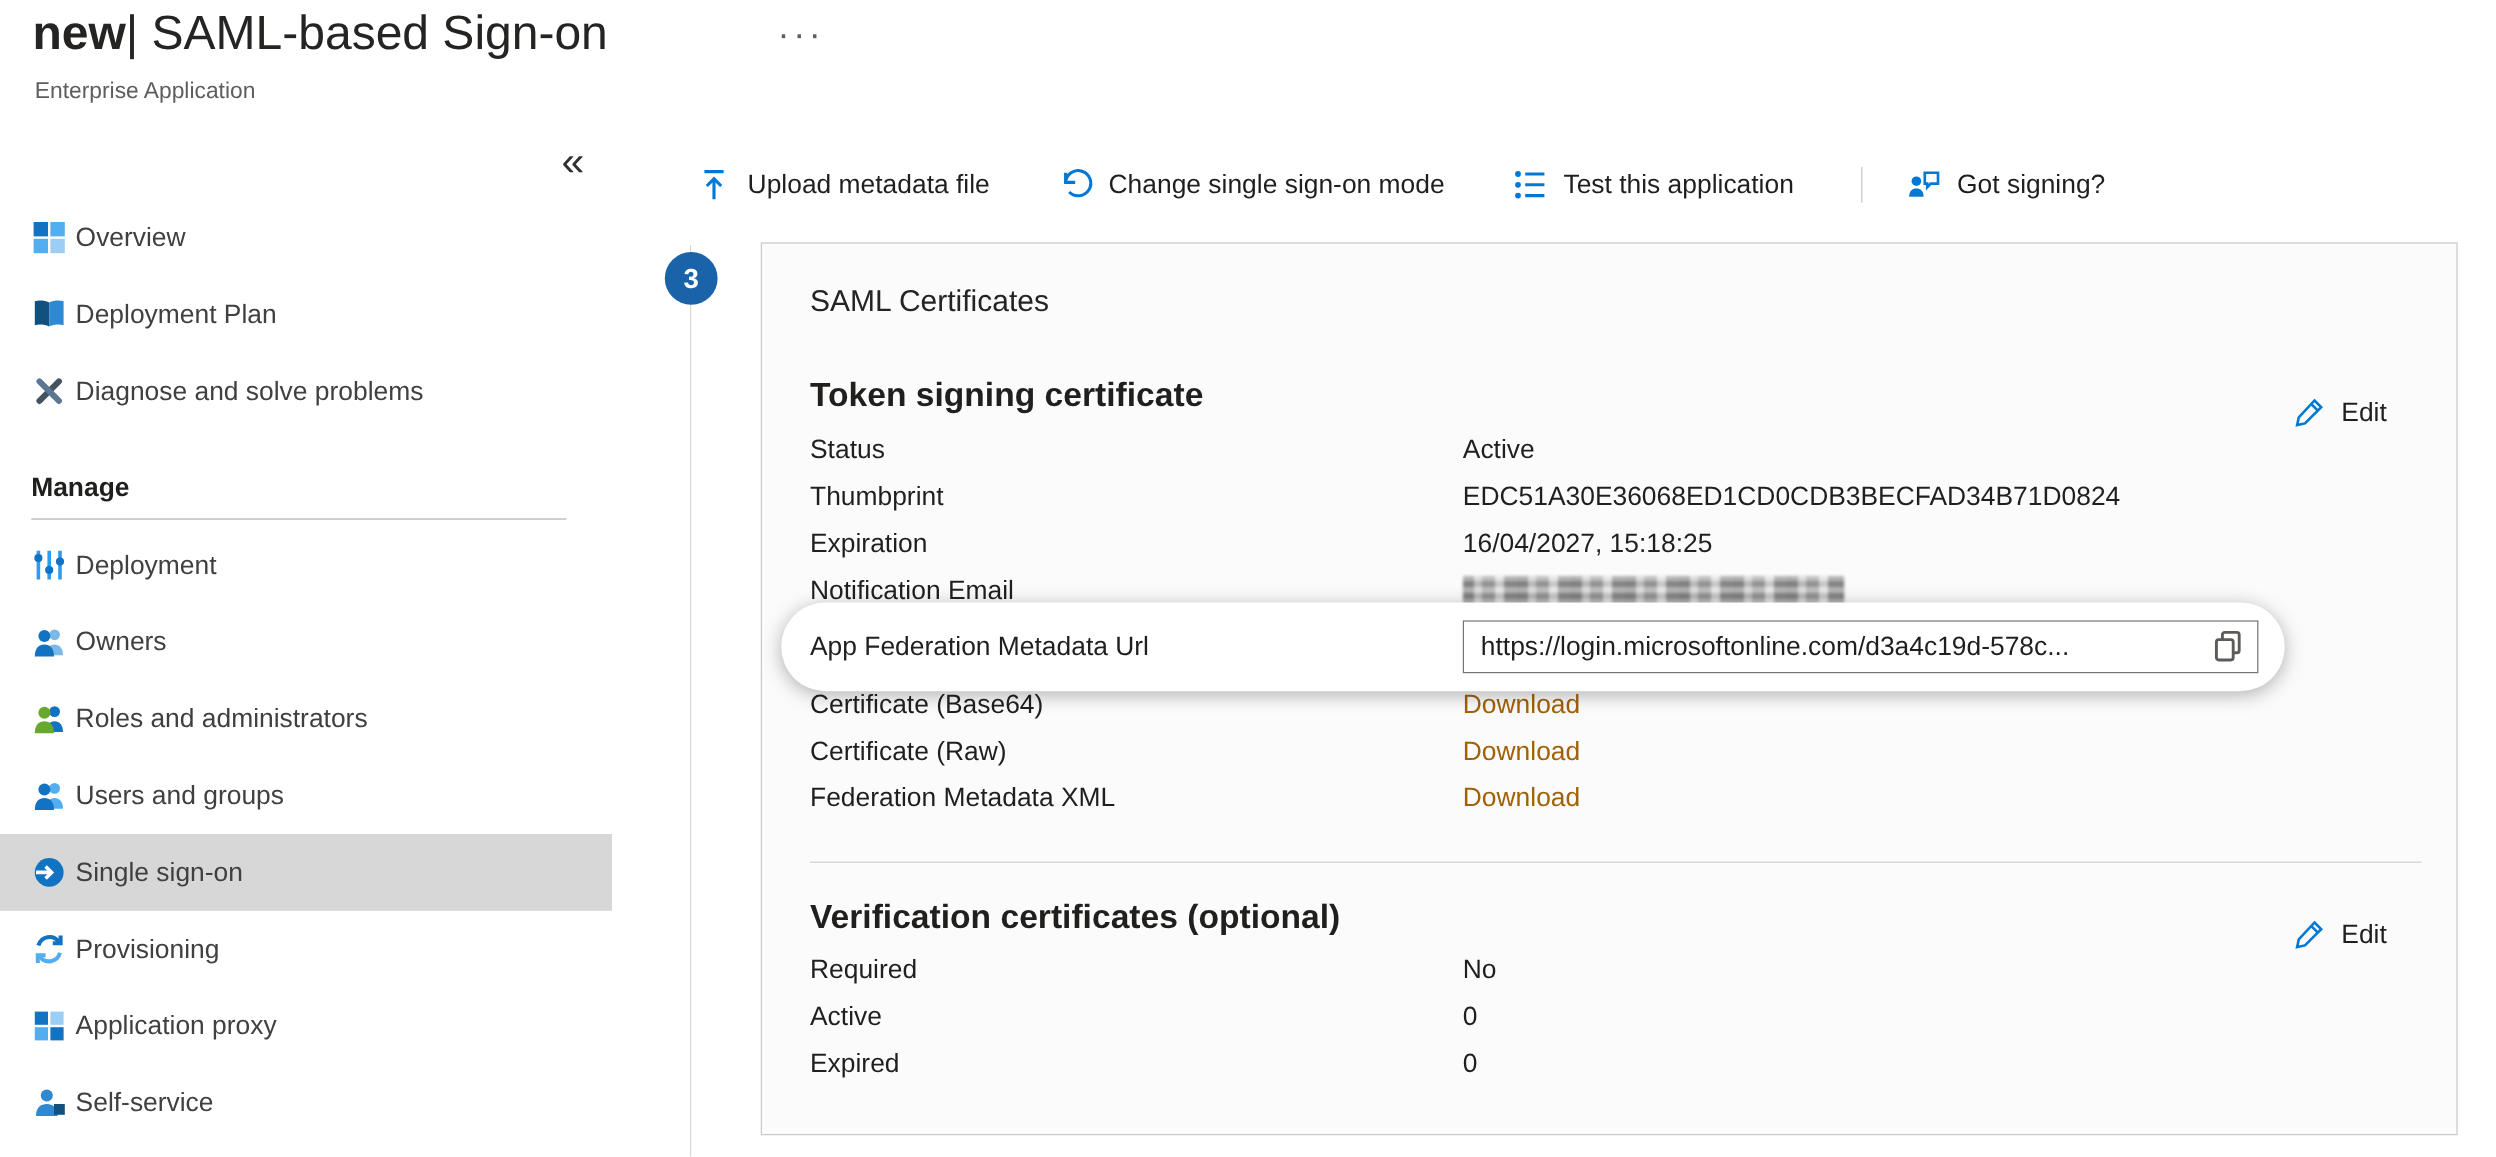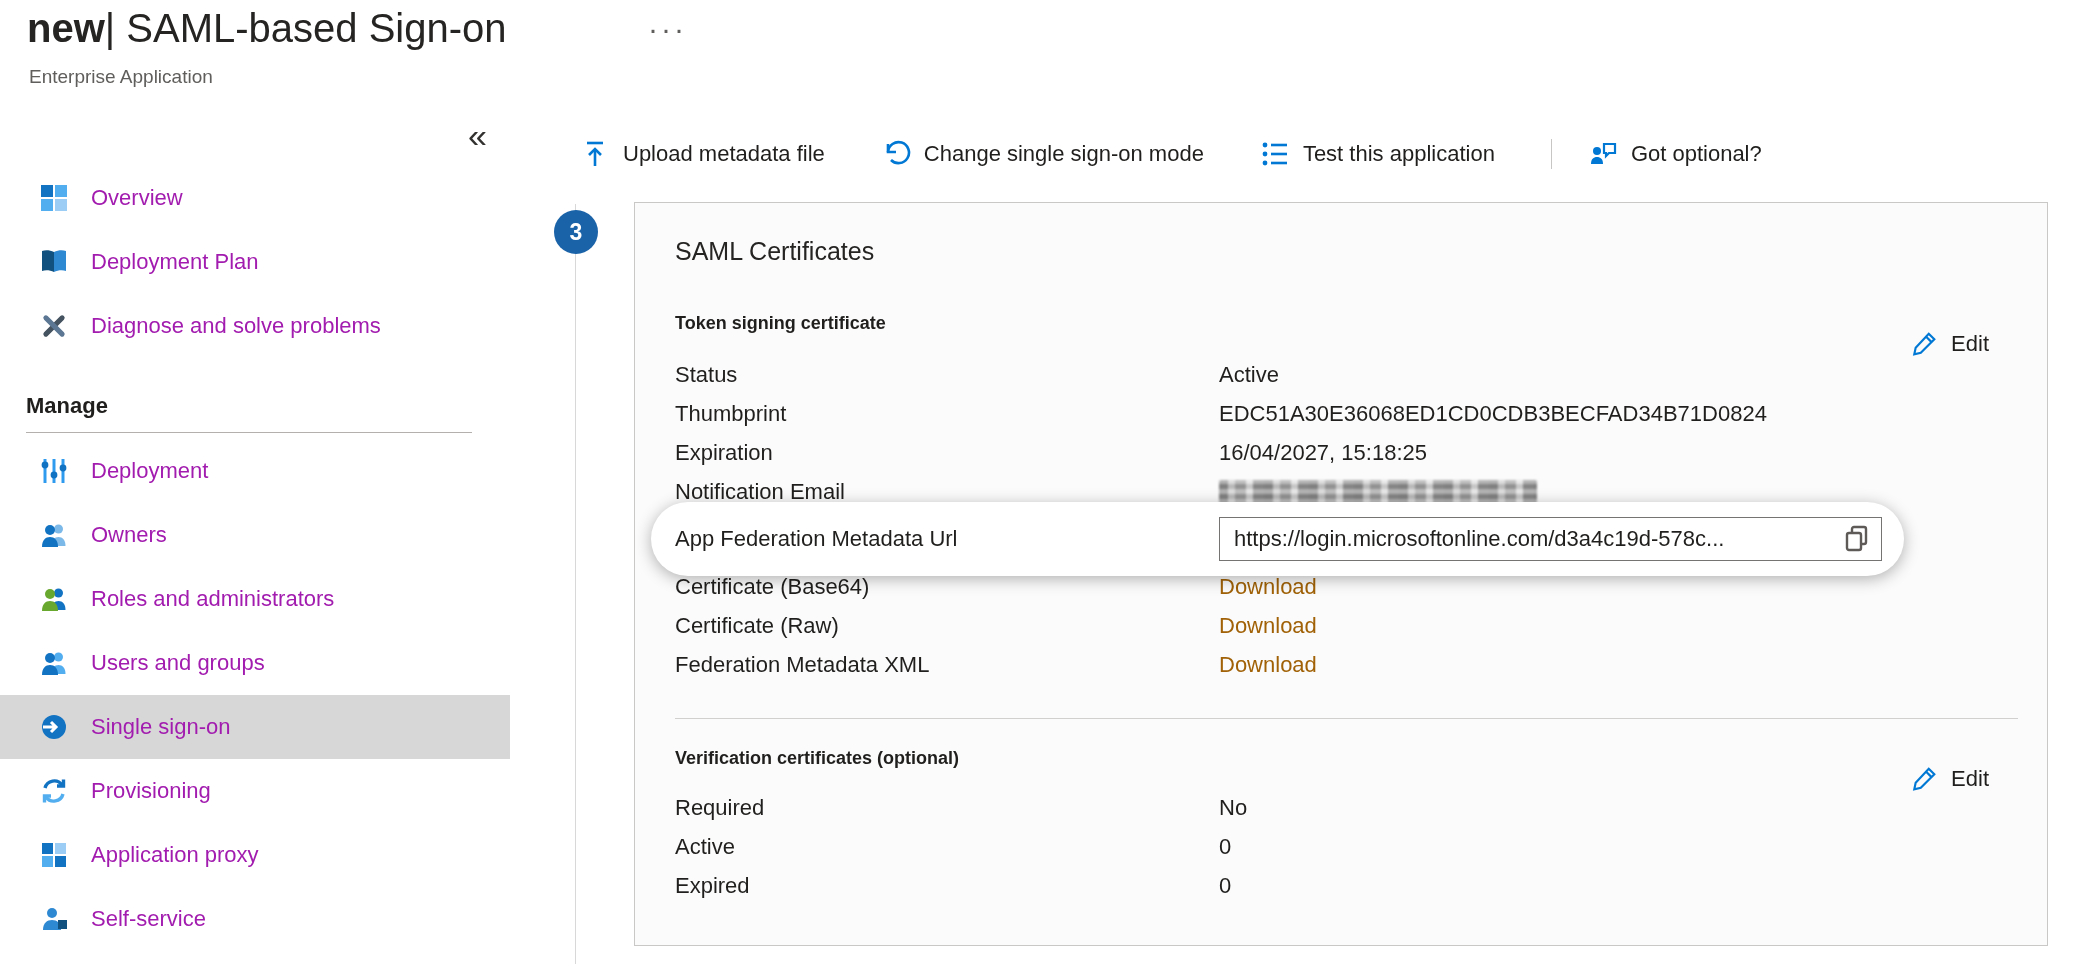--- a/index.html
+++ b/index.html
@@ -12,21 +12,21 @@
 
   
   .page-title { position:absolute; left:27px; top:6px; font-size:40px; font-weight:300; color:#252423; white-space:nowrap; }
   .page-title .bold { font-weight:700; }
   .more-menu { position:absolute; left:648px; top:12px; font-size:30px; color:#605e5c; letter-spacing:3px; cursor:pointer; }
   .page-subtitle { position:absolute; left:29px; top:66px; font-size:19px; color:#605e5c; }
 
   
   .collapse-btn { position:absolute; left:468px; top:118px; font-size:34px; color:#323130; cursor:pointer; line-height:1; background:none; border:none; font-family:inherit; padding:0; }
   .sidebar { position:absolute; left:0; top:166px; width:510px; }
-  .nav-item { display:flex; align-items:center; height:64px; padding-left:39px; gap:22px; font-size:22px; color:#a21caf; cursor:pointer; }
+  .nav-item { display:flex; align-items:center; height:64px; padding-left:26px; gap:7px; font-size:22px; color:#404040; cursor:pointer; }
   .nav-item.selected { background:#d7d7d7; }
   .nav-icon { width:30px; height:30px; flex:0 0 30px; display:inline-block; }
   .nav-icon svg { width:30px; height:30px; display:block; }
   .nav-section { margin-top:22px; height:52px; display:flex; align-items:center; padding-left:26px; font-size:22px; font-weight:700; color:#201f1e; }
   .nav-divider { margin:0 0 6px 26px; width:446px; border-bottom:1px solid #b3b0ad; height:0; }
 
   
   .vline { position:absolute; left:575px; top:204px; width:1px; height:760px; background:#d8d8d8; }
   .step-circle { position:absolute; left:554px; top:210px; width:44px; height:44px; border-radius:50%;
     background:#1b63a8; color:#fff; font-size:23px; font-weight:700; display:flex; align-items:center; justify-content:center; }
@@ -34,21 +34,21 @@
   
   .toolbar { position:absolute; left:580px; top:130px; height:48px; display:flex; align-items:center; }
   .tb-btn { display:flex; align-items:center; gap:13px; font-size:22px; color:#201f1e; background:none; border:none;
     font-family:inherit; margin-right:56px; padding:0; cursor:pointer; white-space:nowrap; }
   .tb-btn svg { width:30px; height:30px; }
   .tb-sep { width:1px; height:30px; background:#c8c6c4; margin-right:36px; }
 
   
   .card { position:absolute; left:634px; top:202px; width:1414px; height:744px; background:#fbfbfb; border:1px solid #c9c8c7; }
   .card-title { position:absolute; left:40px; top:34px; font-size:25px; color:#252423; }
-  .section-heading { position:absolute; left:40px; font-size:18px; font-weight:700; color:#201f1e; }
+  .section-heading { position:absolute; left:40px; font-size:28px; font-weight:700; color:#201f1e; }
   .heading-token { top:110px; }
   .heading-verif { top:545px; }
   .edit-btn { position:absolute; display:flex; align-items:center; gap:12px; font-size:22px; color:#201f1e;
     background:none; border:none; font-family:inherit; padding:0; cursor:pointer; }
   .edit-btn svg { width:28px; height:28px; }
   .edit-1 { top:127px; right:58px; }
   .edit-2 { top:562px; right:58px; }
 
   .rows { position:absolute; left:40px; top:152px; width:1316px; }
   .v-rows { position:absolute; left:40px; top:585px; width:1316px; }
@@ -254,21 +254,21 @@
         </svg>
       <span>Test this application</span>
     </button>
     <div class="tb-sep"></div>
     <button class="tb-btn">
       <svg viewBox="0 0 30 30">
           <circle cx="9" cy="12" r="4" fill="#0078d4"></circle>
           <path d="M3 25 c0 -5 2.5 -7 6 -7 s6 2 6 7 z" fill="#0078d4"></path>
           <path d="M16 5 h11 v9 h-6 l-3 3 v-3 h-2 z" fill="none" stroke="#0078d4" stroke-width="2.2"></path>
         </svg>
-      <span>Got optional?</span>
+      <span>Got signing?</span>
     </button>
   </div>
 
   <div class="vline"></div>
   <div class="step-circle">3</div>
 
   <section class="card">
     <div class="card-title">SAML Certificates</div>
 
     <div class="section-heading heading-token">Token signing certificate</div>

